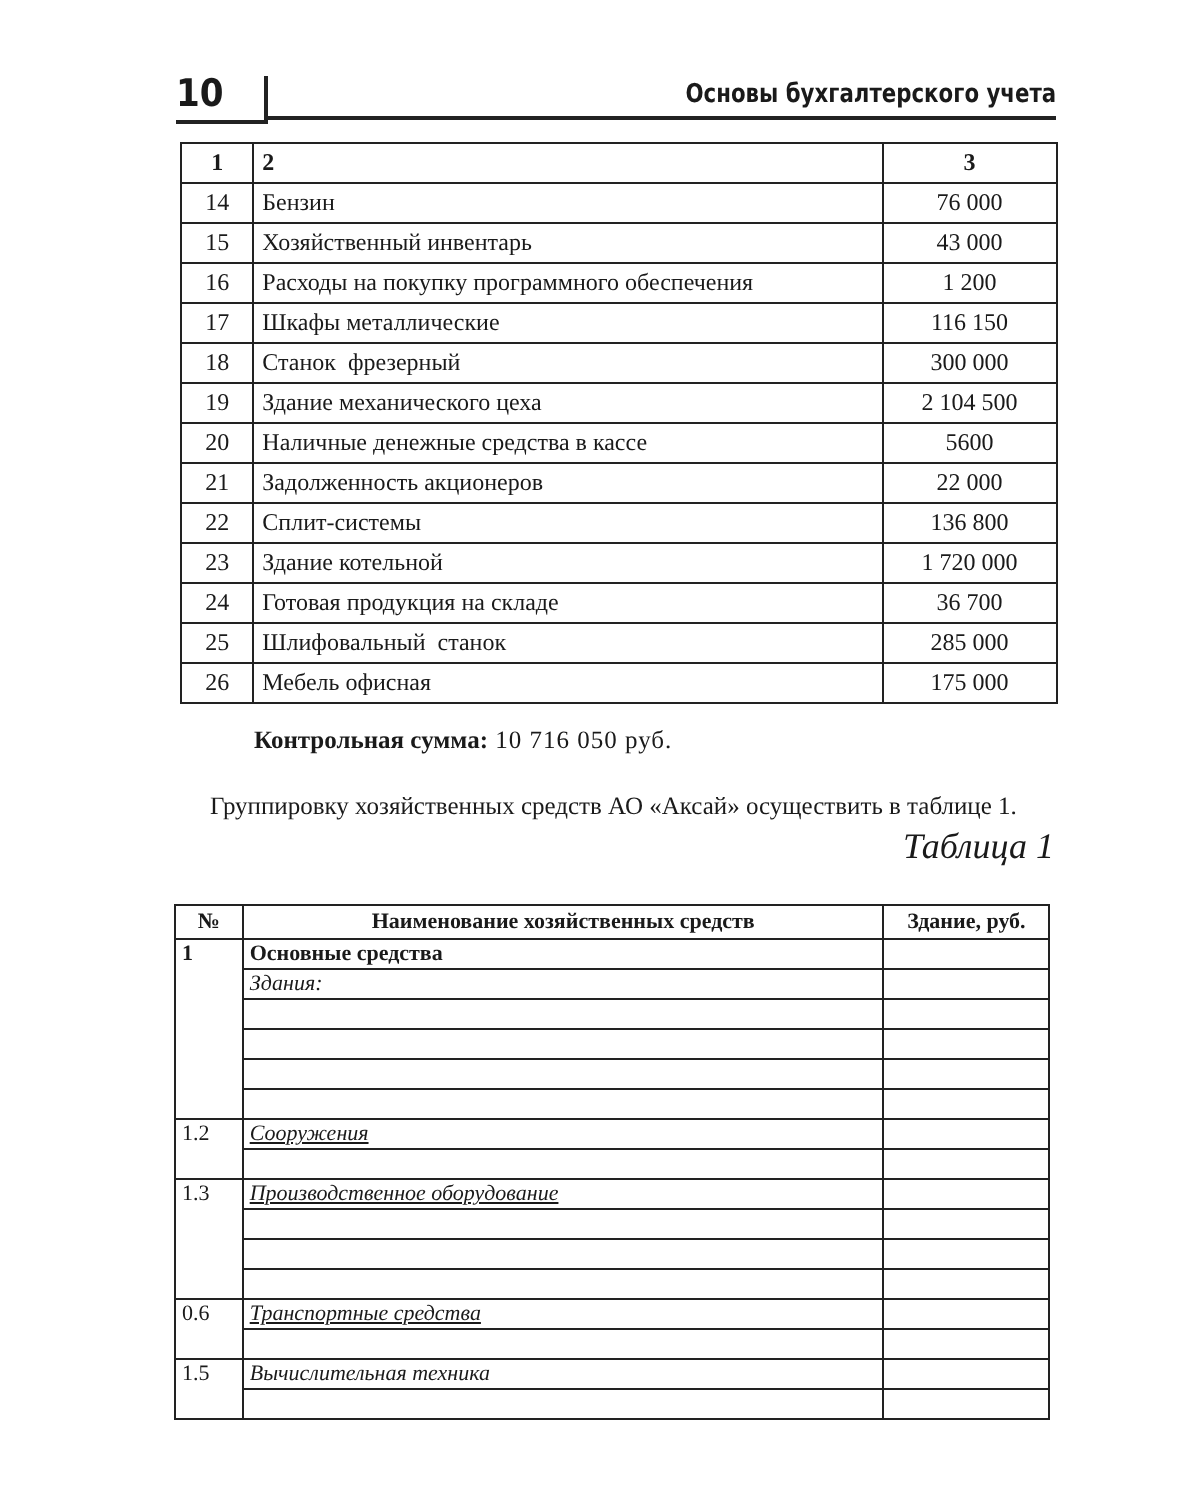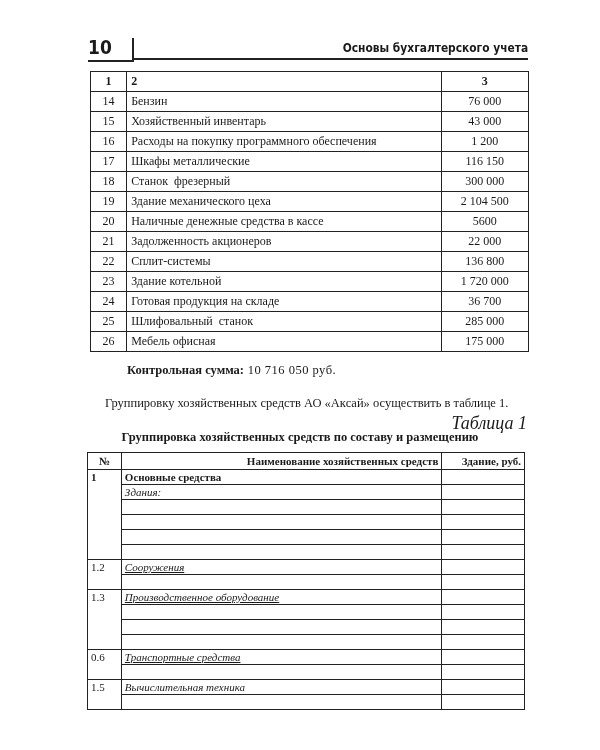--- a/index.html
+++ b/index.html
@@ -28,21 +28,21 @@
 
   .control { position: absolute; left: 105px; top: 363px; font-size: 12.5px; white-space: nowrap; }
   .control b { font-weight: bold; margin-left: 22px; }
   .instr { position: absolute; left: 105px; top: 385px; font-size: 12.5px; white-space: nowrap; margin-top: 11px; }
   .tcap { position: absolute; right: 73px; top: 413px; font-style: italic; font-size: 18px; }
   .ttitle { position: absolute; left: 0; width: 600px; top: 430px; text-align: center; font-weight: bold; font-size: 12.5px; }
 
   
   .t2 { left: 87px; top: 452px; width: 438px; font-size: 11px; }
   .t2 td, .t2 th { border: 1.3px solid #222; padding: 0 3px; line-height: 14px; height: 14px; vertical-align: top; }
-  .t2 th { font-weight: bold; text-align: right; height: 16px; line-height: 16px; }
+  .t2 th { font-weight: bold; text-align: center; height: 16px; line-height: 16px; }
   .t2 .n { width: 27px; text-align: left; }
   .t2 .name { width: 316px; }
   .t2 .sum { width: 76px; }
   .t2 .bold { font-weight: bold; }
   .t2 .ital { font-style: italic; }
   .t2 .ul { text-decoration: underline; }
 </style>
 </head>
 <body>
 
@@ -129,21 +129,20 @@
           <td class="c1">26</td>
           <td class="c2">Мебель офисная</td>
           <td class="c3">175 000</td>
         </tr>
     </tbody>
   </table>
 
   <div class="control"><b>Контрольная сумма:</b><span style="letter-spacing:0.5px"> 10 716 050 руб.</span></div>
   <div class="instr">Группировку хозяйственных средств АО «Аксай» осуществить в таблице 1.</div>
   <div class="tcap">Таблица 1</div>
-  <div class="ttitle">Группировка хозяйственных средств по составу и размещению</div>
 
   <table class="t2">
     <thead>
       <tr>
         <th class="n" style="text-align:center">№</th>
         <th class="name">Наименование хозяйственных средств</th>
         <th class="sum">Здание, руб.</th>
       </tr>
     </thead>
     <tbody>

